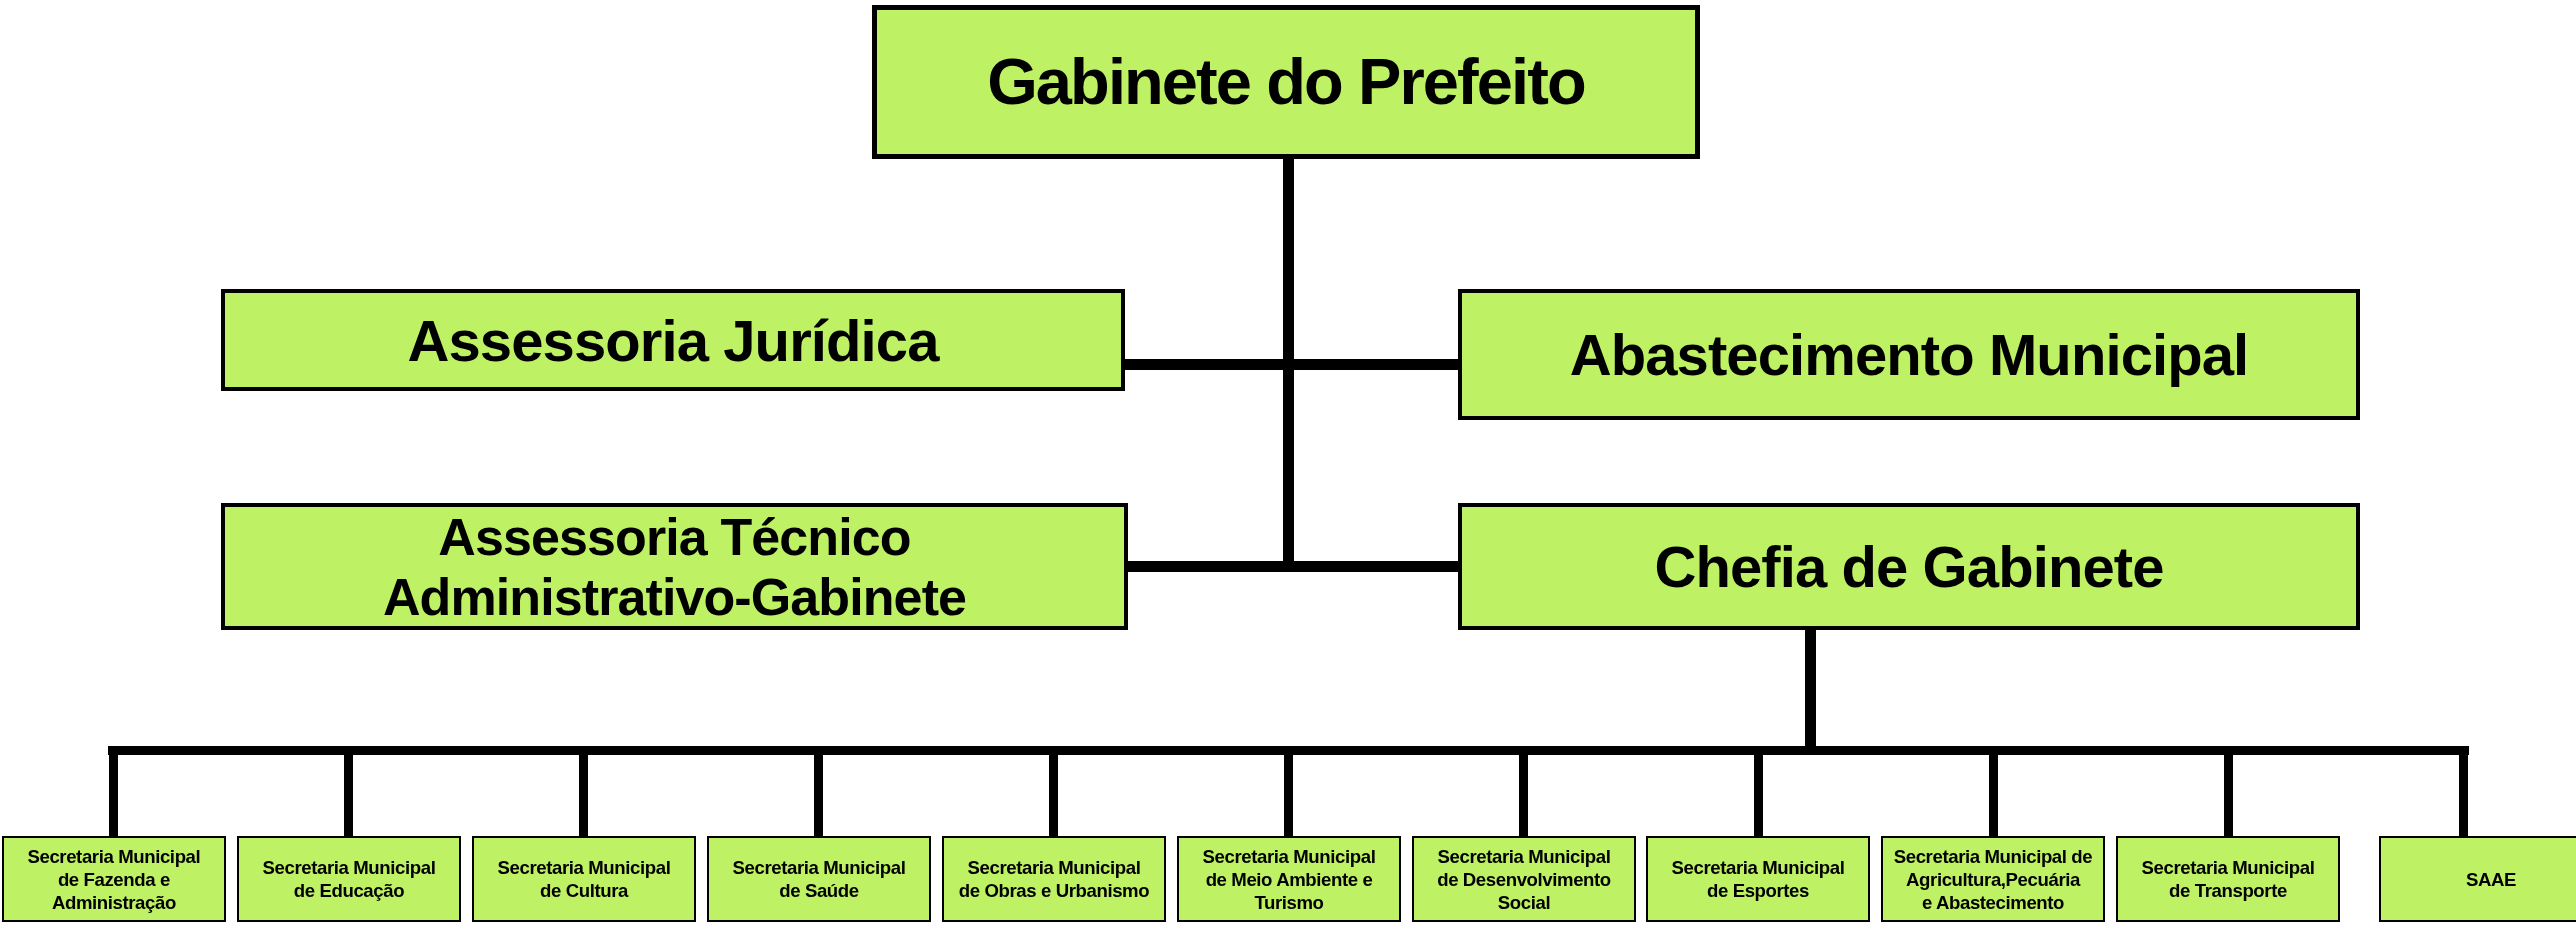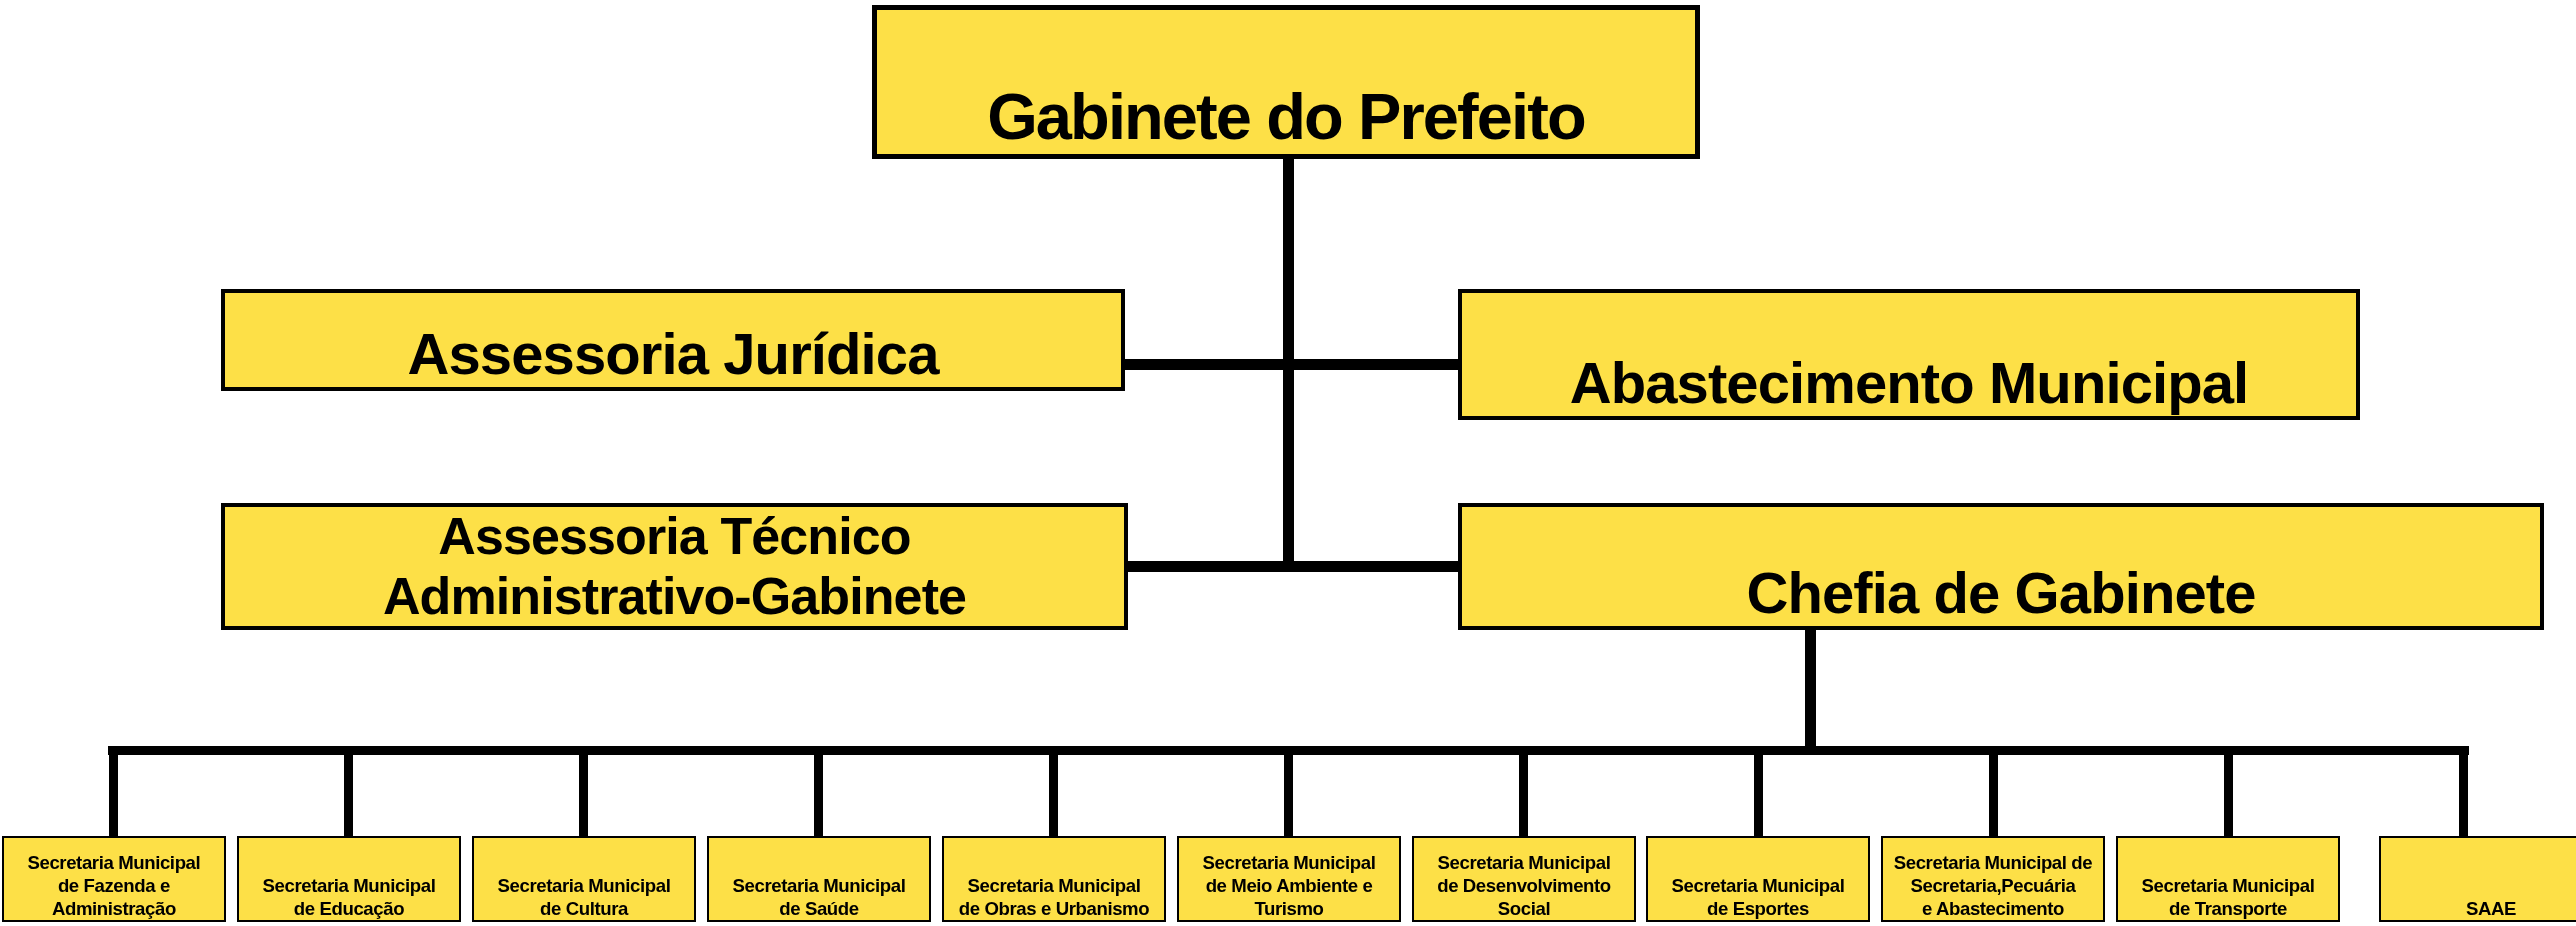--- a/index.html
+++ b/index.html
@@ -13,40 +13,40 @@
     overflow: hidden;
   }
   .line {
     position: absolute;
     background: #000000;
     z-index: 1;
   }
   .box {
     position: absolute;
     box-sizing: border-box;
-    background: #fde047;
+    background: #bef264;
     border: 4.7px solid #000000;
     display: flex;
-    align-items: flex-end;
+    align-items: center;
     justify-content: center;
     text-align: center;
     white-space: pre-line;
     z-index: 2;
     font-weight: bold;
   }
   .box span { display: block; width: 100%; }
   .root-box {
     left: 872px; top: 4.7px; width: 828px; height: 154px;
     border-width: 5.6px;
     font-size: 65px; letter-spacing: -1.9px;
   }
   .l2-left  { left: 221px;  top: 289px; width: 904px; height: 102px; font-size: 58px; letter-spacing: -0.9px; }
   .l2-right { left: 1458px; top: 289px; width: 902px; height: 131px; font-size: 58px; letter-spacing: -0.9px; }
   .l3-left  { left: 221px;  top: 503px; width: 907px; height: 127px; font-size: 52px; line-height: 60px; letter-spacing: -0.9px; }
-  .l3-right { left: 1458px; top: 503px; width: 1086px; height: 127px; font-size: 58px; letter-spacing: -0.9px; }
+  .l3-right { left: 1458px; top: 503px; width: 902px; height: 127px; font-size: 58px; letter-spacing: -0.9px; }
   .small-box {
     top: 836px; width: 224px; height: 86px;
     border-width: 2.8px;
     font-size: 18.6px; line-height: 23px; letter-spacing: -0.4px;
   }
   .trunk        { left: 1283px; top: 158px; width: 11.2px; height: 414px; }
   .conn-l2      { left: 1124px; top: 359px; width: 336px; height: 11.2px; }
   .conn-l3      { left: 1127px; top: 561px; width: 332px; height: 11.2px; }
   .chefia-drop  { left: 1805px; top: 628px; width: 11.2px;  height: 119px; }
   .bus          { left: 108px;  top: 746px; width: 2361px; height: 9.3px; }
@@ -111,21 +111,21 @@
 de Obras e Urbanismo</span></div>
       <div class="box small-box" style="left: 1177px;"><span>Secretaria Municipal
 de Meio Ambiente e
 Turismo</span></div>
       <div class="box small-box" style="left: 1412px;"><span>Secretaria Municipal
 de Desenvolvimento
 Social</span></div>
       <div class="box small-box" style="left: 1646px;"><span>Secretaria Municipal
 de Esportes</span></div>
       <div class="box small-box" style="left: 1881px;"><span>Secretaria Municipal de
-Secretaria,Pecuária
+Agricultura,Pecuária
 e Abastecimento</span></div>
       <div class="box small-box" style="left: 2116px;"><span>Secretaria Municipal
 de Transporte</span></div>
       <div class="box small-box" style="left: 2351px; margin-left: 28px;"><span>SAAE</span></div>
     </div>
 
 </div>
 
 
 </body></html>

